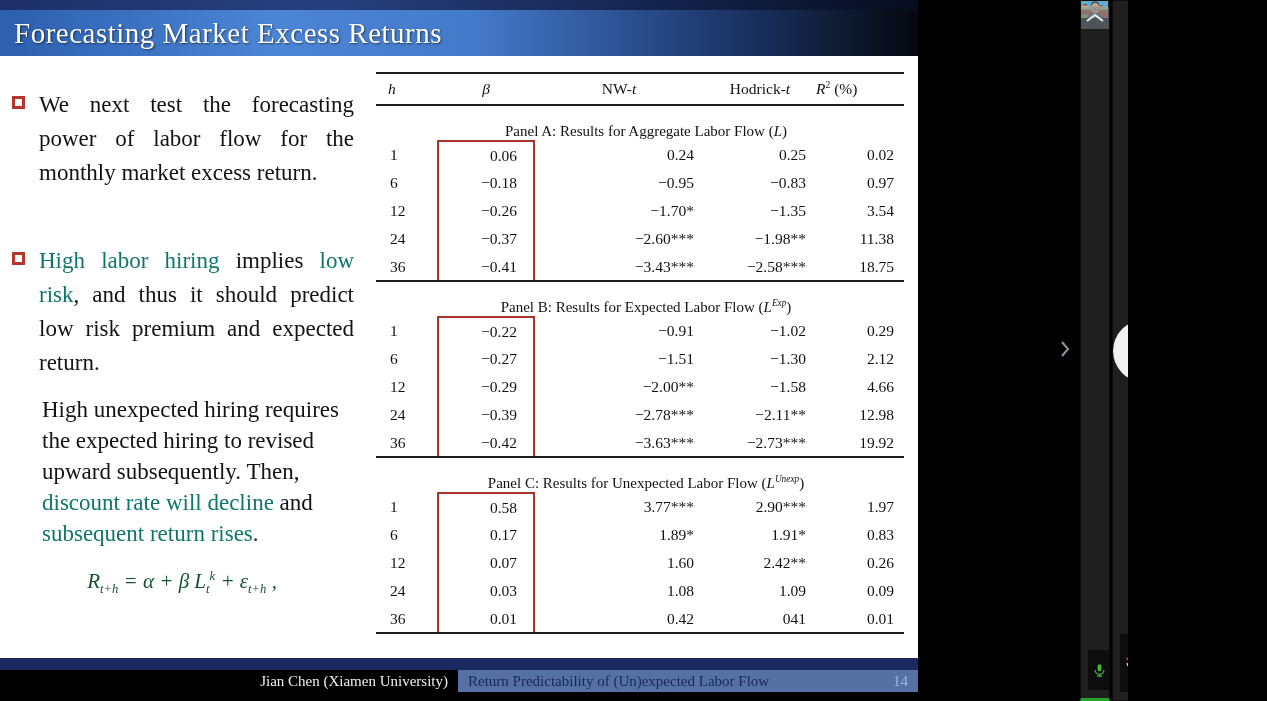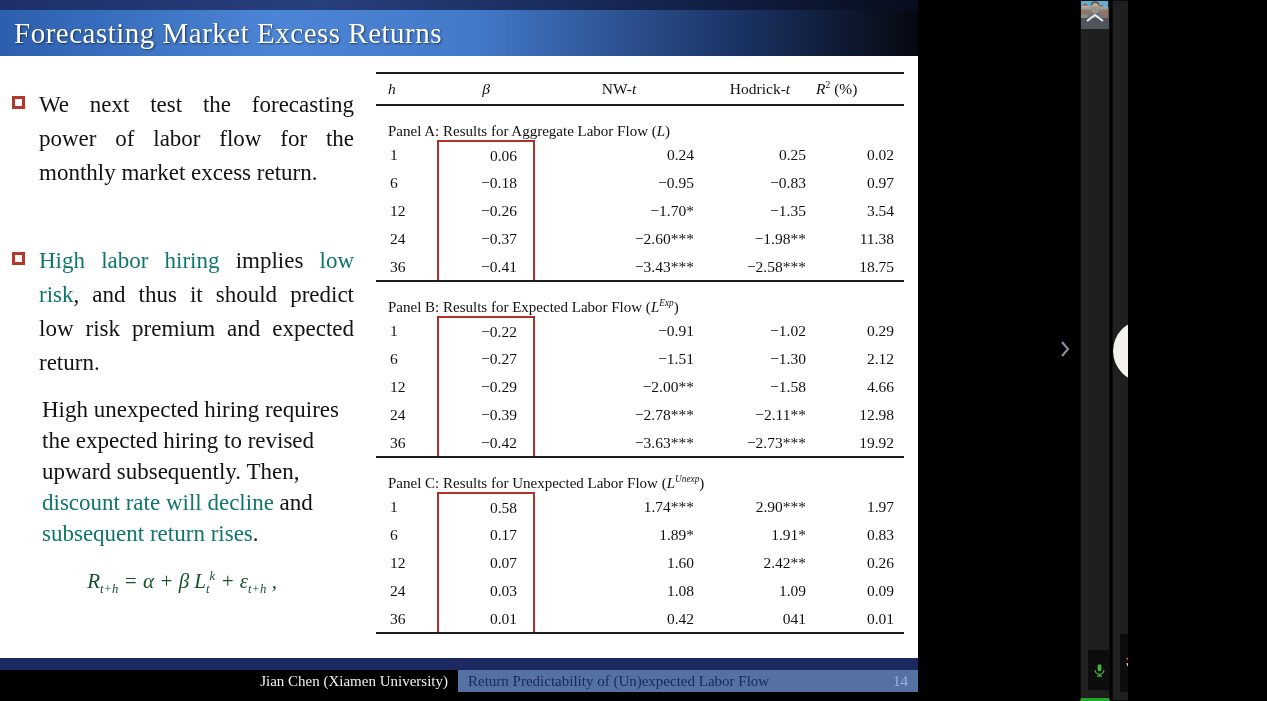--- a/index.html
+++ b/index.html
@@ -34,21 +34,21 @@
 
   
   .table-col { flex:1; padding:16px 14px 0 14px; }
   table.results { border-collapse:collapse; width:100%; table-layout:fixed;
                   font-size:15.5px; color:#111; }
   col.c0{width:62px;} col.c1{width:96px;} col.c2{width:170px;} col.c3{width:112px;}
   thead th { height:32px; font-weight:normal; border-top:2px solid #1d1d1d; border-bottom:2px solid #1d1d1d; }
   thead th:nth-child(1){ text-align:left; padding-left:12px; }
   thead th:nth-child(2),thead th:nth-child(3),thead th:nth-child(4){ text-align:center; }
   thead th:nth-child(5){ text-align:left; padding-right:6px; }
-  tr.panel-row td { height:36px; text-align:left; padding:8px 0 0 12px; font-size:15px; vertical-align:bottom; }
+  tr.panel-row td { height:36px; text-align:center; padding:8px 0 0 12px; font-size:15px; vertical-align:bottom; }
   tr.data-row td { height:28px; vertical-align:middle; }
   tr.data-row td:first-child { text-align:left; padding-left:14px; }
   tr.data-row td:not(:first-child) { text-align:right; padding-right:10px; }
   tr.data-row td.boxed { padding-right:16px; }
   td.boxed { border-left:2px solid #b3312b; border-right:2px solid #b3312b; }
   td.box-top { border-top:2px solid #b3312b; }
   td.box-bottom { border-bottom:2px solid #b3312b; }
   tr.panel-last td { border-bottom:2px solid #1d1d1d; }
   sup { font-size:62%; } sub { font-size:62%; }
 
@@ -207,21 +207,21 @@
                   <td>−3.63***</td>
                   <td>−2.73***</td>
                   <td>19.92</td>
                 </tr>
                 <tr class="panel-row">
                   <td colspan="5"><span>Panel C: Results for Unexpected Labor Flow (</span><span class="it">L</span><sup class="it">Unexp</sup><span>)</span></td>
                 </tr>
                 <tr class="data-row">
                   <td>1</td>
                   <td class="boxed box-top">0.58</td>
-                  <td>1.74***</td>
+                  <td>3.77***</td>
                   <td>2.90***</td>
                   <td>1.97</td>
                 </tr>
                 <tr class="data-row">
                   <td>6</td>
                   <td class="boxed">0.17</td>
                   <td>1.89*</td>
                   <td>1.91*</td>
                   <td>0.83</td>
                 </tr>

